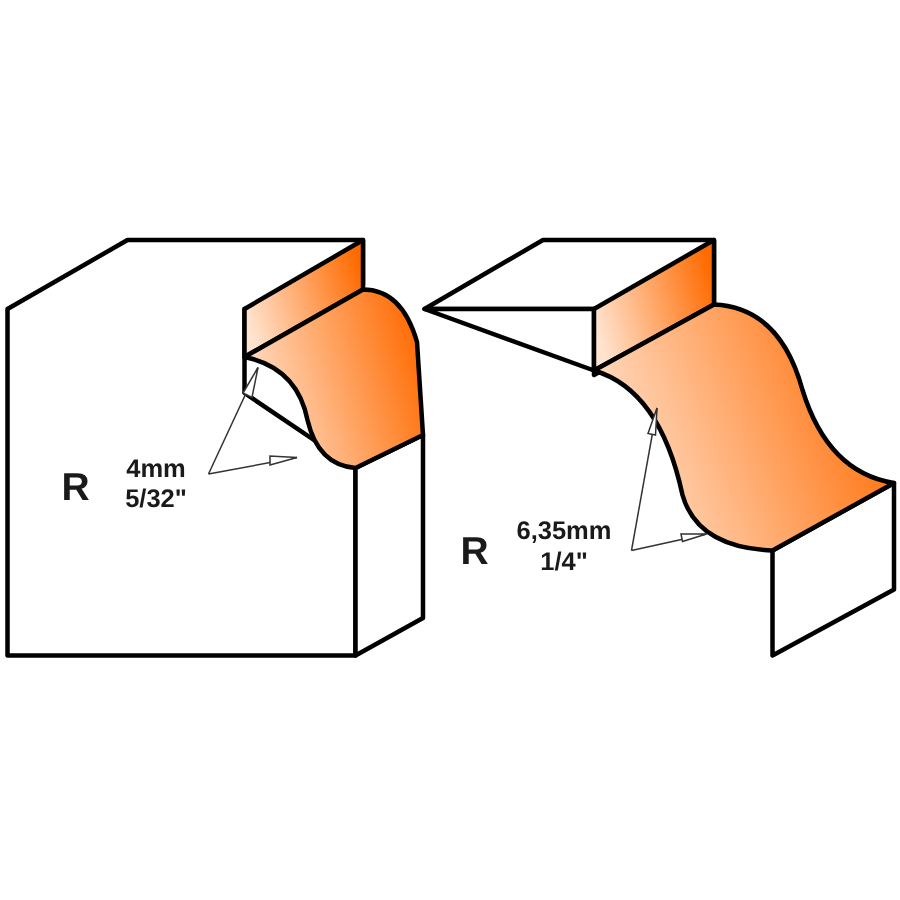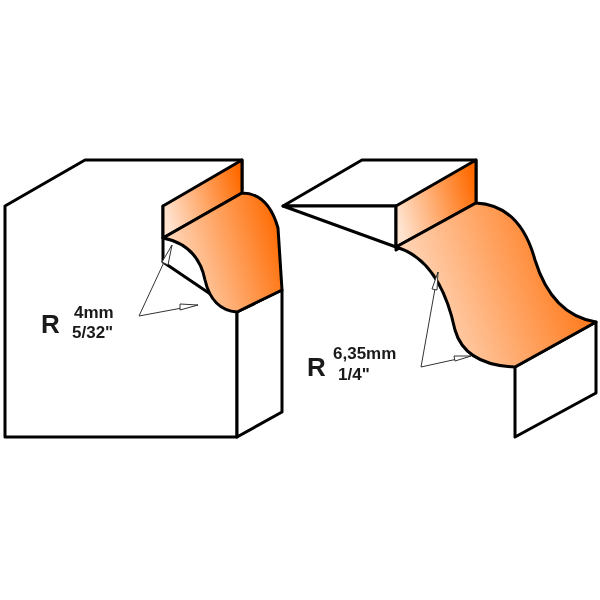--- a/index.html
+++ b/index.html
@@ -1,20 +1,20 @@
 <!DOCTYPE html>
 <html><head>
 <meta charset="utf-8">
 <style>
   html,body{margin:0;padding:0;background:#fff;}
   body{width:600px;height:600px;position:relative;overflow:hidden;font-family:"Liberation Sans",sans-serif;}
   svg{position:absolute;left:0;top:0;}
   .lbl{position:absolute;font-weight:bold;color:#1a1a1a;font-family:"Liberation Sans",sans-serif;}
   .R{font-size:26px;}
-  .v{font-size:17px;line-height:18px;}
+  .v{font-size:17px;text-align:center;line-height:18px;}
 </style>
 </head>
 <body>
 
 <svg width="600" height="600" viewBox="0 0 600 600">
   <defs>
     <linearGradient id="g1" x1="0" y1="0.6" x2="1" y2="0.3">
       <stop offset="0" stop-color="#ffe3cf"></stop>
       <stop offset="1" stop-color="#ff6a00"></stop>
     </linearGradient>

